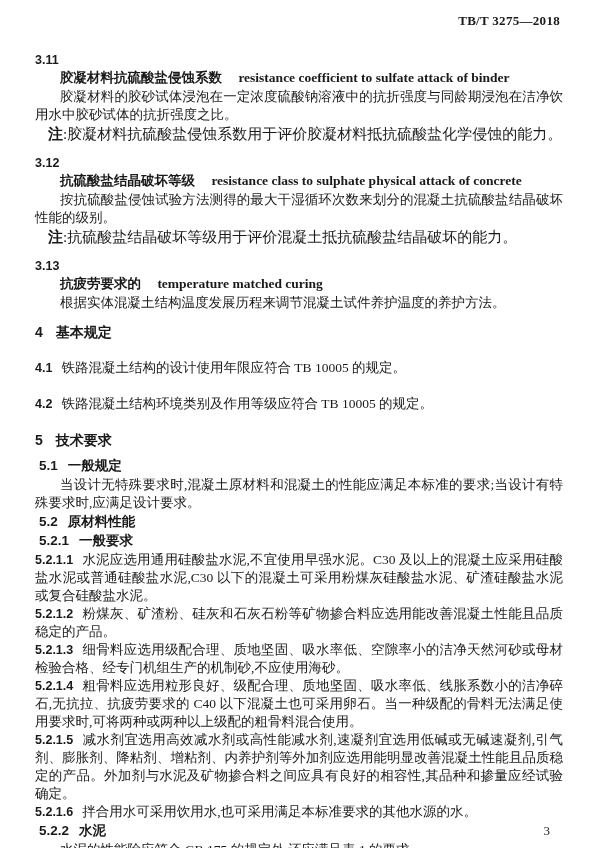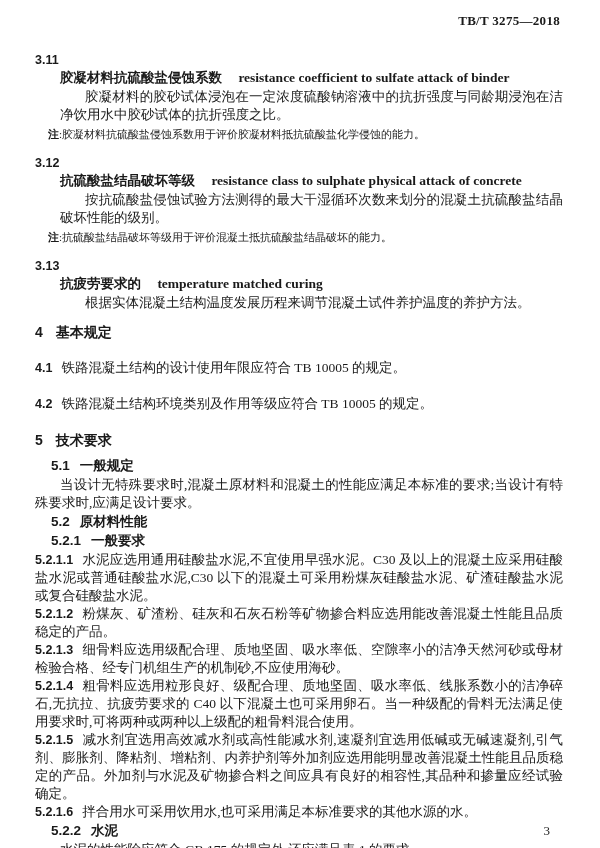--- a/index.html
+++ b/index.html
@@ -15,31 +15,31 @@
   }
   .content {
     position:absolute; top:39px; left:35px; width:528px;
     font-size:13.5px; line-height:18px; text-align:justify;
   }
   .num  { font-family:"Liberation Sans","DejaVu Sans",sans-serif; font-weight:700; }
   .sec-num { font-size:12.5px; margin-top:12px; line-height:18px; }
   .term-line { text-indent:25px; font-weight:700; }
   .term-zh { font-family:Liberation Mono, monospace; }
   .term-en { font-family:"Liberation Serif","DejaVu Serif",serif; margin-left:13px; }
-  .def { text-indent:25px;margin-left:25px; }
-  .note { font-size:11px; line-height:15px; margin:3px 0 3px 13px; }
+  .def { text-indent:25px; }
+  .note { font-size:15px; line-height:15px; margin:3px 0 3px 13px; }
   .note-label { font-weight:700; }
   .chapter-h {
     font-family:"Liberation Sans","DejaVu Sans",sans-serif;
     font-weight:700; font-size:14px; margin:11px 0 8px;
   }
   .h-num { margin-right:13px; }
   .sub-h {
     font-family:"Liberation Sans","DejaVu Sans",sans-serif;
-    font-weight:700; margin:1px 16px;
+    font-weight:700; margin:1px 4px;
   }
   .sub-h .h-num { margin-right:10px; }
   .clause-p { margin:0; }
   .clause-p .cnum { margin-right:9px; font-size:12.5px; }
   .ch4-clause { margin:18px 0; }
   .indent-p { text-indent:25px; }
   .tbl-caption {
     text-align:center; font-family:"Liberation Sans","DejaVu Sans",sans-serif;
     font-weight:700; font-size:13px; margin:11px 0 6px;
   }

